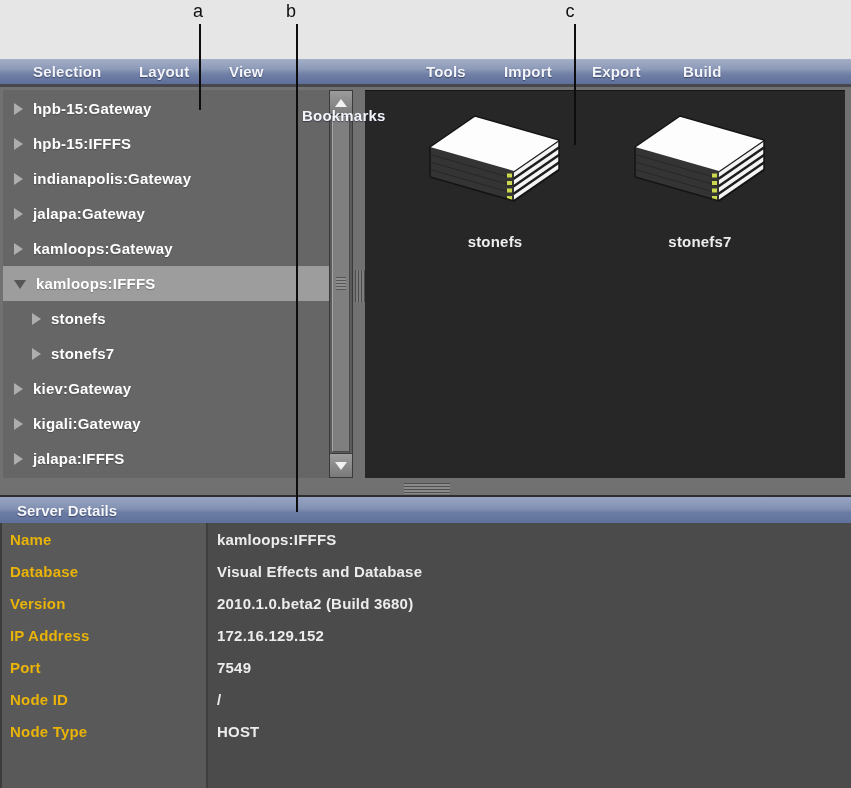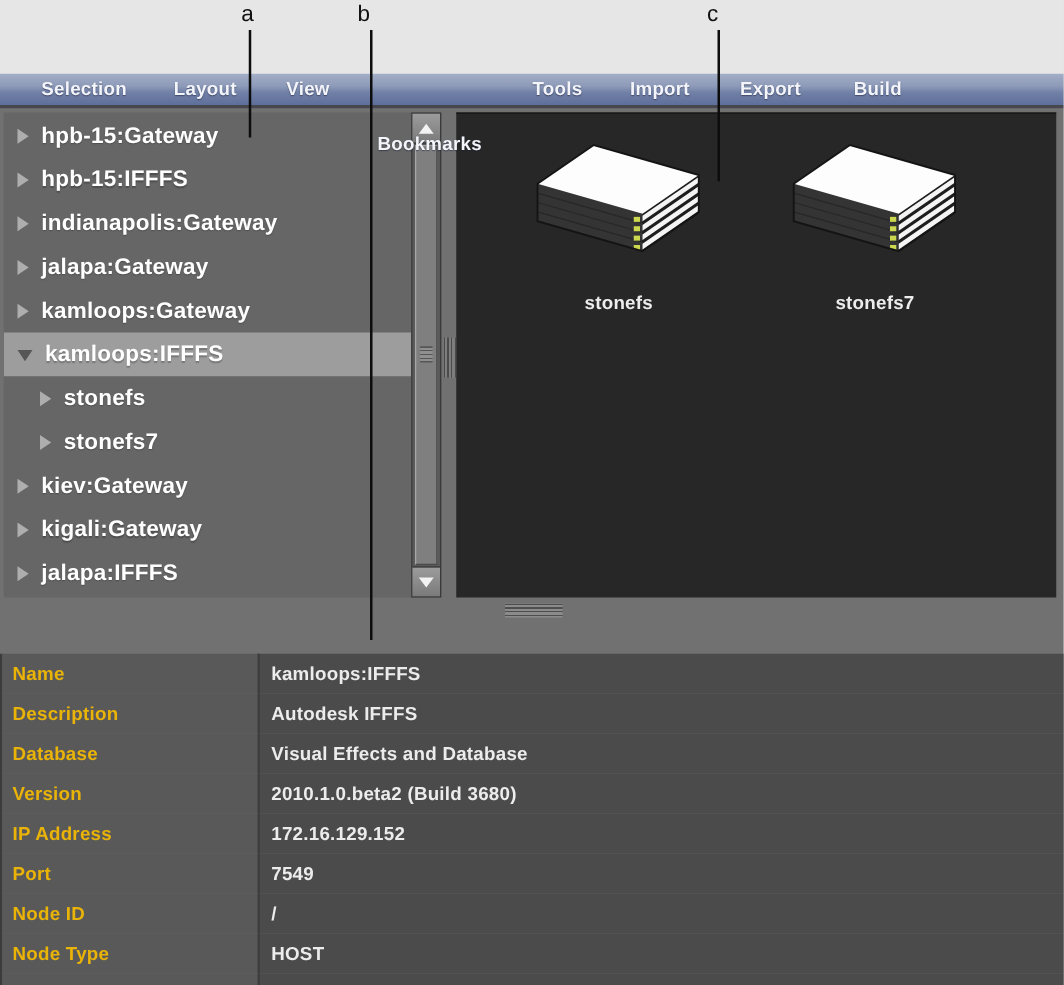--- a/index.html
+++ b/index.html
@@ -23,21 +23,21 @@
 
   
   .tree-panel{position:absolute;left:3px;top:3px;width:326px;height:388px;background:#666666;
               overflow:hidden;padding-top:1px;box-sizing:border-box;}
   .tree-row{height:35px;display:flex;align-items:center;}
   .tree-row.selected{background:#9d9d9d;}
   .tri{width:0;height:0;margin-left:11px;margin-right:10px;flex:none;}
   .tree-row.lvl1 .tri{margin-left:29px;}
   .tri.collapsed{border-top:6px solid transparent;border-bottom:6px solid transparent;border-left:9px solid #aeaeae;}
   .tri.expanded{border-left:6px solid transparent;border-right:6px solid transparent;border-top:9px solid #565656;margin-top:2px;}
-  .tree-row-label{color:#ffffff;font-size:18px;font-weight:700;letter-spacing:.2px;
+  .tree-row-label{color:#ffffff;font-size:15px;font-weight:700;letter-spacing:.2px;
                   text-shadow:0 1px 1px rgba(0,0,0,.25);white-space:nowrap;}
 
   
   .scrollbar{position:absolute;left:329px;top:3px;width:24px;height:388px;background:#5a5a5a;
              border:1px solid #3a3a3a;box-sizing:border-box;display:flex;flex-direction:column;}
   .sb-btn{height:23px;flex:none;background:linear-gradient(#9c9c9c,#7a7a7a);
           display:flex;align-items:center;justify-content:center;}
   .sb-btn.up{border-bottom:1px solid #3a3a3a;}
   .sb-btn.down{border-top:1px solid #3a3a3a;}
   .sb-tri-up{width:0;height:0;border-left:6px solid transparent;border-right:6px solid transparent;border-bottom:8px solid #f2f2f2;}
@@ -223,28 +223,27 @@
         <rect x="82" y="68" width="5" height="4" fill="#ccd94f"></rect>
         <rect x="82" y="75.5" width="5" height="4" fill="#ccd94f"></rect>
         <rect x="82" y="83" width="5" height="4" fill="#ccd94f"></rect>
         <path d="M5,34 L50,3 L134,27 L134,57 L89,88 L5,64 Z" fill="none" stroke="#141414" stroke-width="1.5"></path>
       </svg>
     </span>
     <span class="server-name">stonefs7</span>
   </div>
       </div>
 
+    <div class="details-header">
+      <span class="details-title">Server Details</span>
+    </div>
     <div class="details-table" id="details-table">
         <div class="details-row">
     <div class="details-label">Name</div>
     <div class="details-value">kamloops:IFFFS</div>
-  </div>
-        <div class="details-row">
-    <div class="details-label">Description</div>
-    <div class="details-value">Autodesk IFFFS</div>
   </div>
         <div class="details-row">
     <div class="details-label">Database</div>
     <div class="details-value">Visual Effects and Database</div>
   </div>
         <div class="details-row">
     <div class="details-label">Version</div>
     <div class="details-value">2010.1.0.beta2 (Build 3680)</div>
   </div>
         <div class="details-row">

